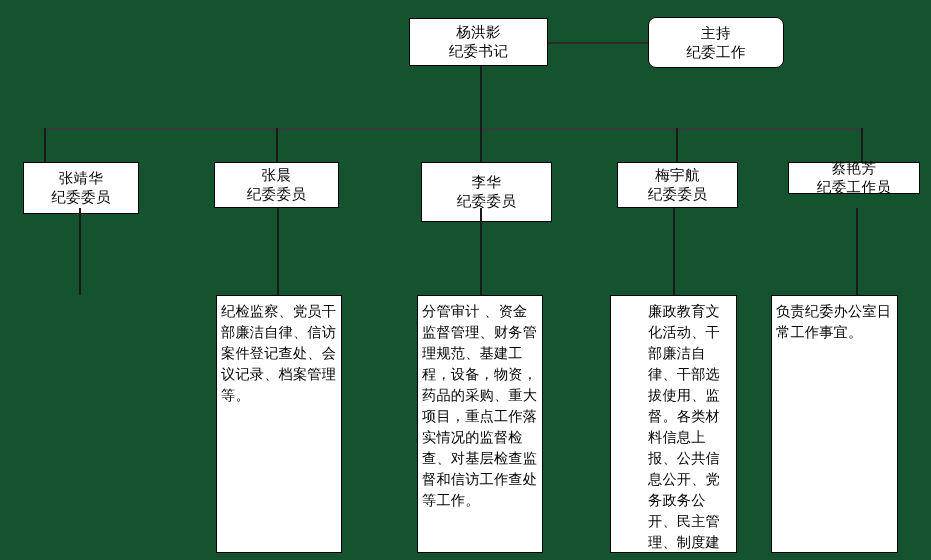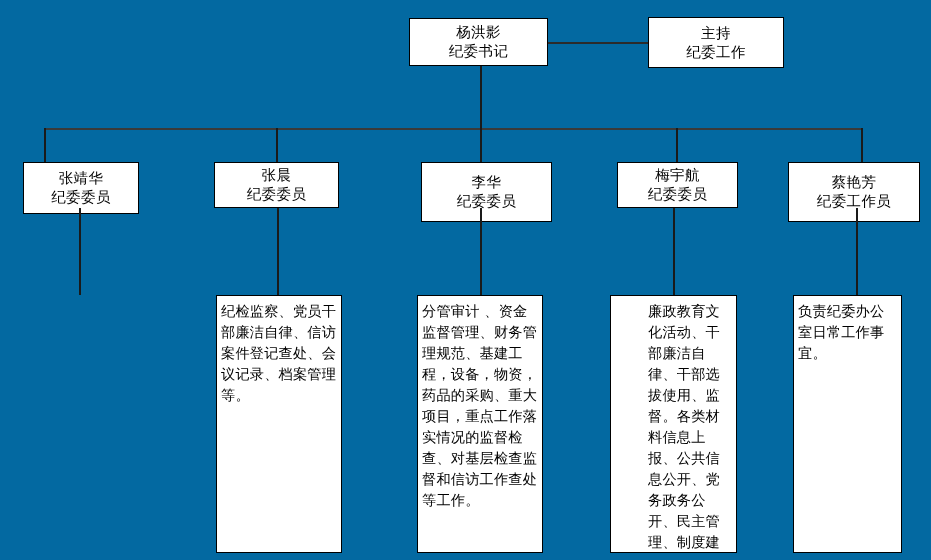--- a/index.html
+++ b/index.html
@@ -9,21 +9,21 @@
     background: #ffffff;
   }
   body {
     font-family: "DejaVu Sans", "Liberation Sans", sans-serif;
     color: #000000;
   }
   #chart-root {
     position: relative;
     width: 931px;
     height: 560px;
-    background: #0369a1;
+    background: #14532d;
     overflow: hidden;
   }
   .node-box {
     position: absolute;
     box-sizing: border-box;
     border: 1px solid #000000;
     background: #ffffff;
     display: flex;
     flex-direction: column;
     align-items: center;
@@ -68,21 +68,21 @@
 </head>
 <body>
 
 <div id="chart-root">
 
   <div class="node-box" style="left:409px; top:18px; width:139px; height:48px;">
     <span class="line">杨洪影</span>
     <span class="line">纪委书记</span>
   </div>
 
-  <div class="node-box" style="left:648px; top:17px; width:136px; height:51px;">
+  <div class="node-box" style="left:648px; top:17px; width:136px; height:51px;border-radius:8px;">
     <span class="line">主持</span>
     <span class="line">纪委工作</span>
   </div>
 
   <div class="connector-h" style="left:548px; top:42px; width:100px;"></div>
 
   <div class="connector-v" style="left:480px; top:66px; height:64px;"></div>
 
   <div class="bus" style="left:44px; top:128px; width:818px;"></div>
 
@@ -105,21 +105,21 @@
   <div class="node-box" style="left:421px; top:162px; width:131px; height:60px;">
     <span class="line">李华</span>
     <span class="line">纪委委员</span>
   </div>
 
   <div class="node-box" style="left:617px; top:162px; width:121px; height:46px;">
     <span class="line">梅宇航</span>
     <span class="line">纪委委员</span>
   </div>
 
-  <div class="node-box" style="left:788px; top:162px; width:132px; height:60px;">
+  <div class="node-box" style="left:788px; top:162px; width:132px; height:32px;">
     <span class="line">蔡艳芳</span>
     <span class="line">纪委工作员</span>
   </div>
 
   <div class="connector-v" style="left:79px; top:208px; height:87px;"></div>
   <div class="connector-v" style="left:277px; top:208px; height:87px;"></div>
   <div class="connector-v" style="left:480px; top:208px; height:87px;"></div>
   <div class="connector-v" style="left:673px; top:208px; height:87px;"></div>
   <div class="connector-v" style="left:856px; top:208px; height:87px;"></div>
 
@@ -129,17 +129,17 @@
   </div>
 
   <div class="detail-box" style="left:216px; top:295px; width:126px; height:258px;">
     <span>纪检监察、党员干部廉洁自律、信访案件登记查处、会议记录、档案管理等。</span>
   </div>
 
   <div class="detail-box" style="left:610px; top:295px; width:127px; height:258px;padding-left:37px;">
     <span>廉政教育文化活动、干部廉洁自律、干部选拔使用、监督。各类材料信息上报、公共信息公开、党务政务公开、民主管理、制度建设、反腐倡廉、纠风工作、对基层检查督查和信访案件查处等。</span>
   </div>
 
-  <div class="detail-box" style="left:793px; top:295px; width:109px; height:258px;">
+  <div class="detail-box" style="left:771px; top:295px; width:127px; height:258px;">
     <span>负责纪委办公室日常工作事宜。</span>
   </div>
 
 </div>
 
 </body></html>

